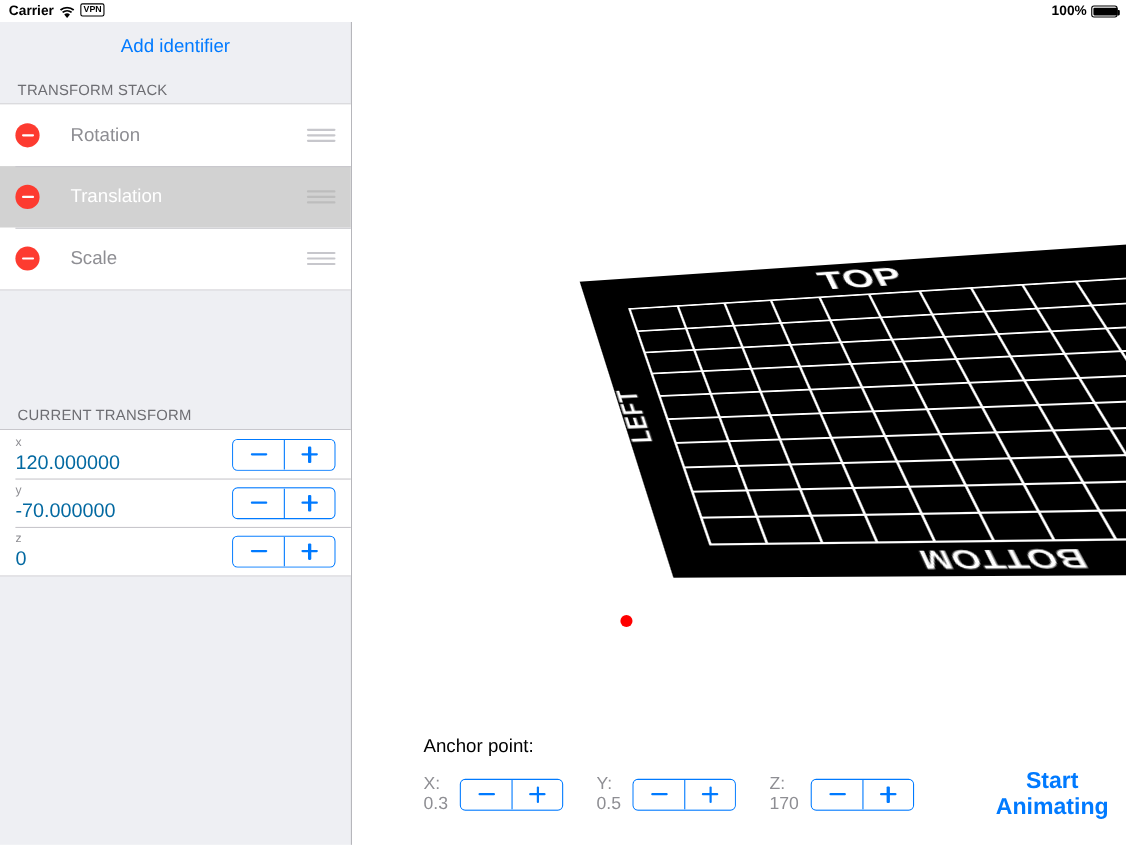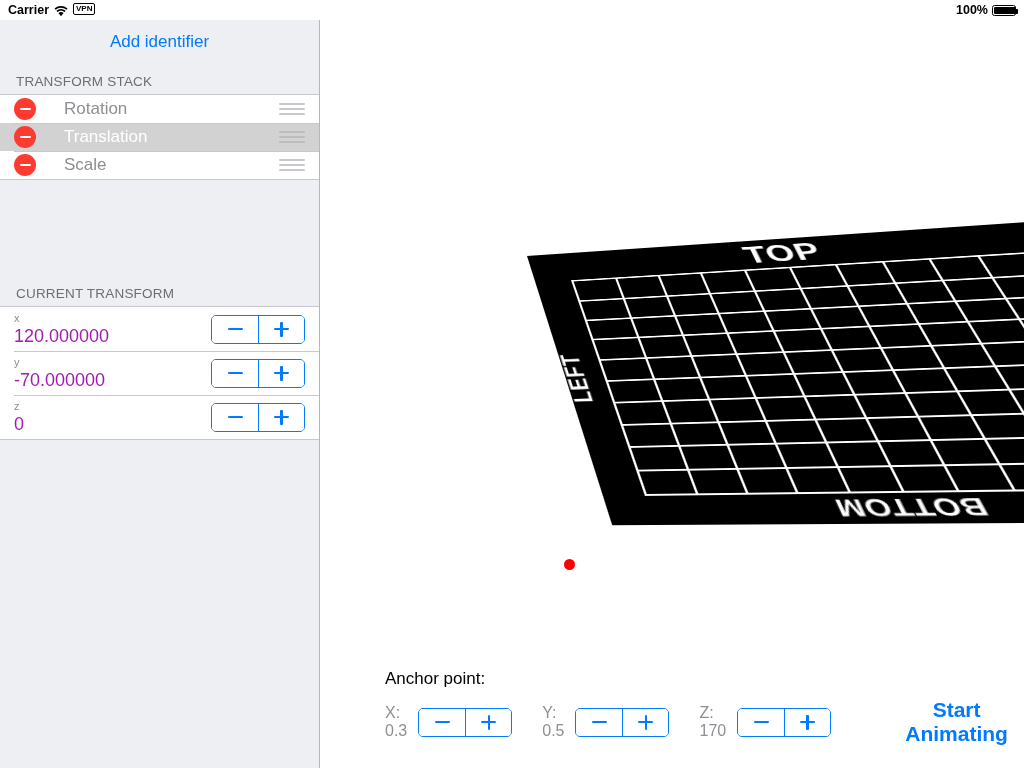--- a/index.html
+++ b/index.html
@@ -49,21 +49,21 @@
     background:transparent; border:none; cursor:pointer;
     font-family:"Liberation Sans", sans-serif;
   }
   .section-header{
     height:30px; display:flex; align-items:flex-end;
     padding:0 16px 5px 16px;
     font-size:13.5px; color:#6d6d72; letter-spacing:0.2px;
   }
   .tbl{ background:#fff; border-top:1px solid #c8c7cc; border-bottom:1px solid #c8c7cc; }
   .row{
-    position:relative; height:28px; display:flex; align-items:center;
+    position:relative; height:56px; display:flex; align-items:center;
     background:#fff; padding:0 14px;
   }
   .row + .row::before{
     content:""; position:absolute; left:14px; right:0; top:0; height:1px; background:#c8c7cc;
   }
   .row.selected{ background:#d2d2d2; }
   .row.selected .row-label{ color:#ffffff; }
   .row.selected .grip span{ background:#bdbdbd; }
   .minus-badge{
     width:22px; height:22px; border-radius:50%; background:#fd3b30;
@@ -97,21 +97,21 @@
   
   .val-row{
     height:44px; background:#fff; display:flex; align-items:center;
     padding:0 14px; position:relative;
   }
   .val-row + .val-row::before{
     content:""; position:absolute; left:14px; right:0; top:0; height:1px; background:#c8c7cc;
   }
   .val-texts{ display:flex; flex-direction:column; justify-content:center; line-height:1; }
   .val-key{ font-size:11px; color:#8e8e93; margin-bottom:3px; }
-  .val-num{ font-size:18px; color:#a21caf;text-align:center; }
+  .val-num{ font-size:18px; color:#0369a1;text-align:center; }
 
   
   .stepper{
     display:flex; border:1px solid #007aff; border-radius:5px;
     height:29px; overflow:hidden; flex:0 0 auto; background:#fff;
   }
   .stepper .half{
     width:46px; display:flex; align-items:center; justify-content:center;
     cursor:pointer; position:relative; background:#fff;
   }

